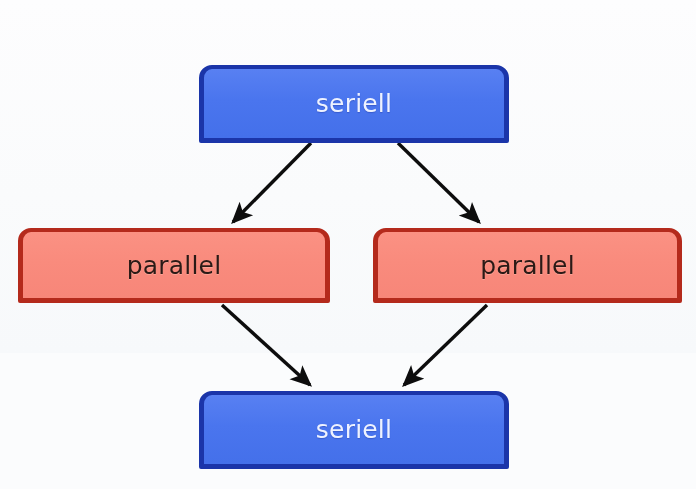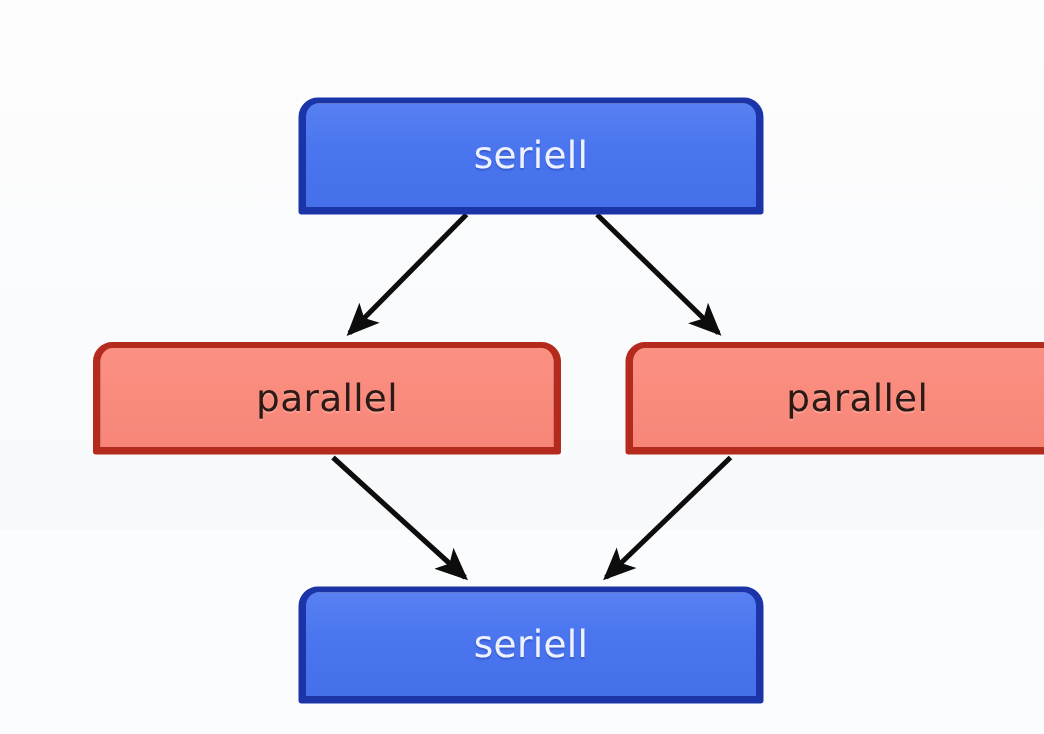--- a/index.html
+++ b/index.html
@@ -44,21 +44,20 @@
     border-width: 4px 5px 5px 5px;
     color: #eef2ff;
     text-shadow: 0 1px 1px rgba(30,50,150,0.35);
   }
   .node-parallel {
     background: linear-gradient(180deg, #fb9183 0%, #f98b7d 45%, #f78679 100%);
     border-color: #b42a1c;
     border-width: 4px 5px 5px 5px;
     color: #2b1a16;
     text-shadow: 0 1px 0 rgba(255,190,180,0.45);
-    margin-left: 44px;
   }
   #node-serial-top   { left: 199px; top: 65px;  width: 310px; height: 78px; }
   #node-parallel-left{ left: 18px;  top: 228px; width: 312px; height: 75px; }
   #node-parallel-right{left: 373px; top: 228px; width: 309px; height: 75px; }
   #node-serial-bottom{ left: 199px; top: 391px; width: 310px; height: 78px; }
   .node-label {
     display: block;
     line-height: 1;
     user-select: none;
   }

